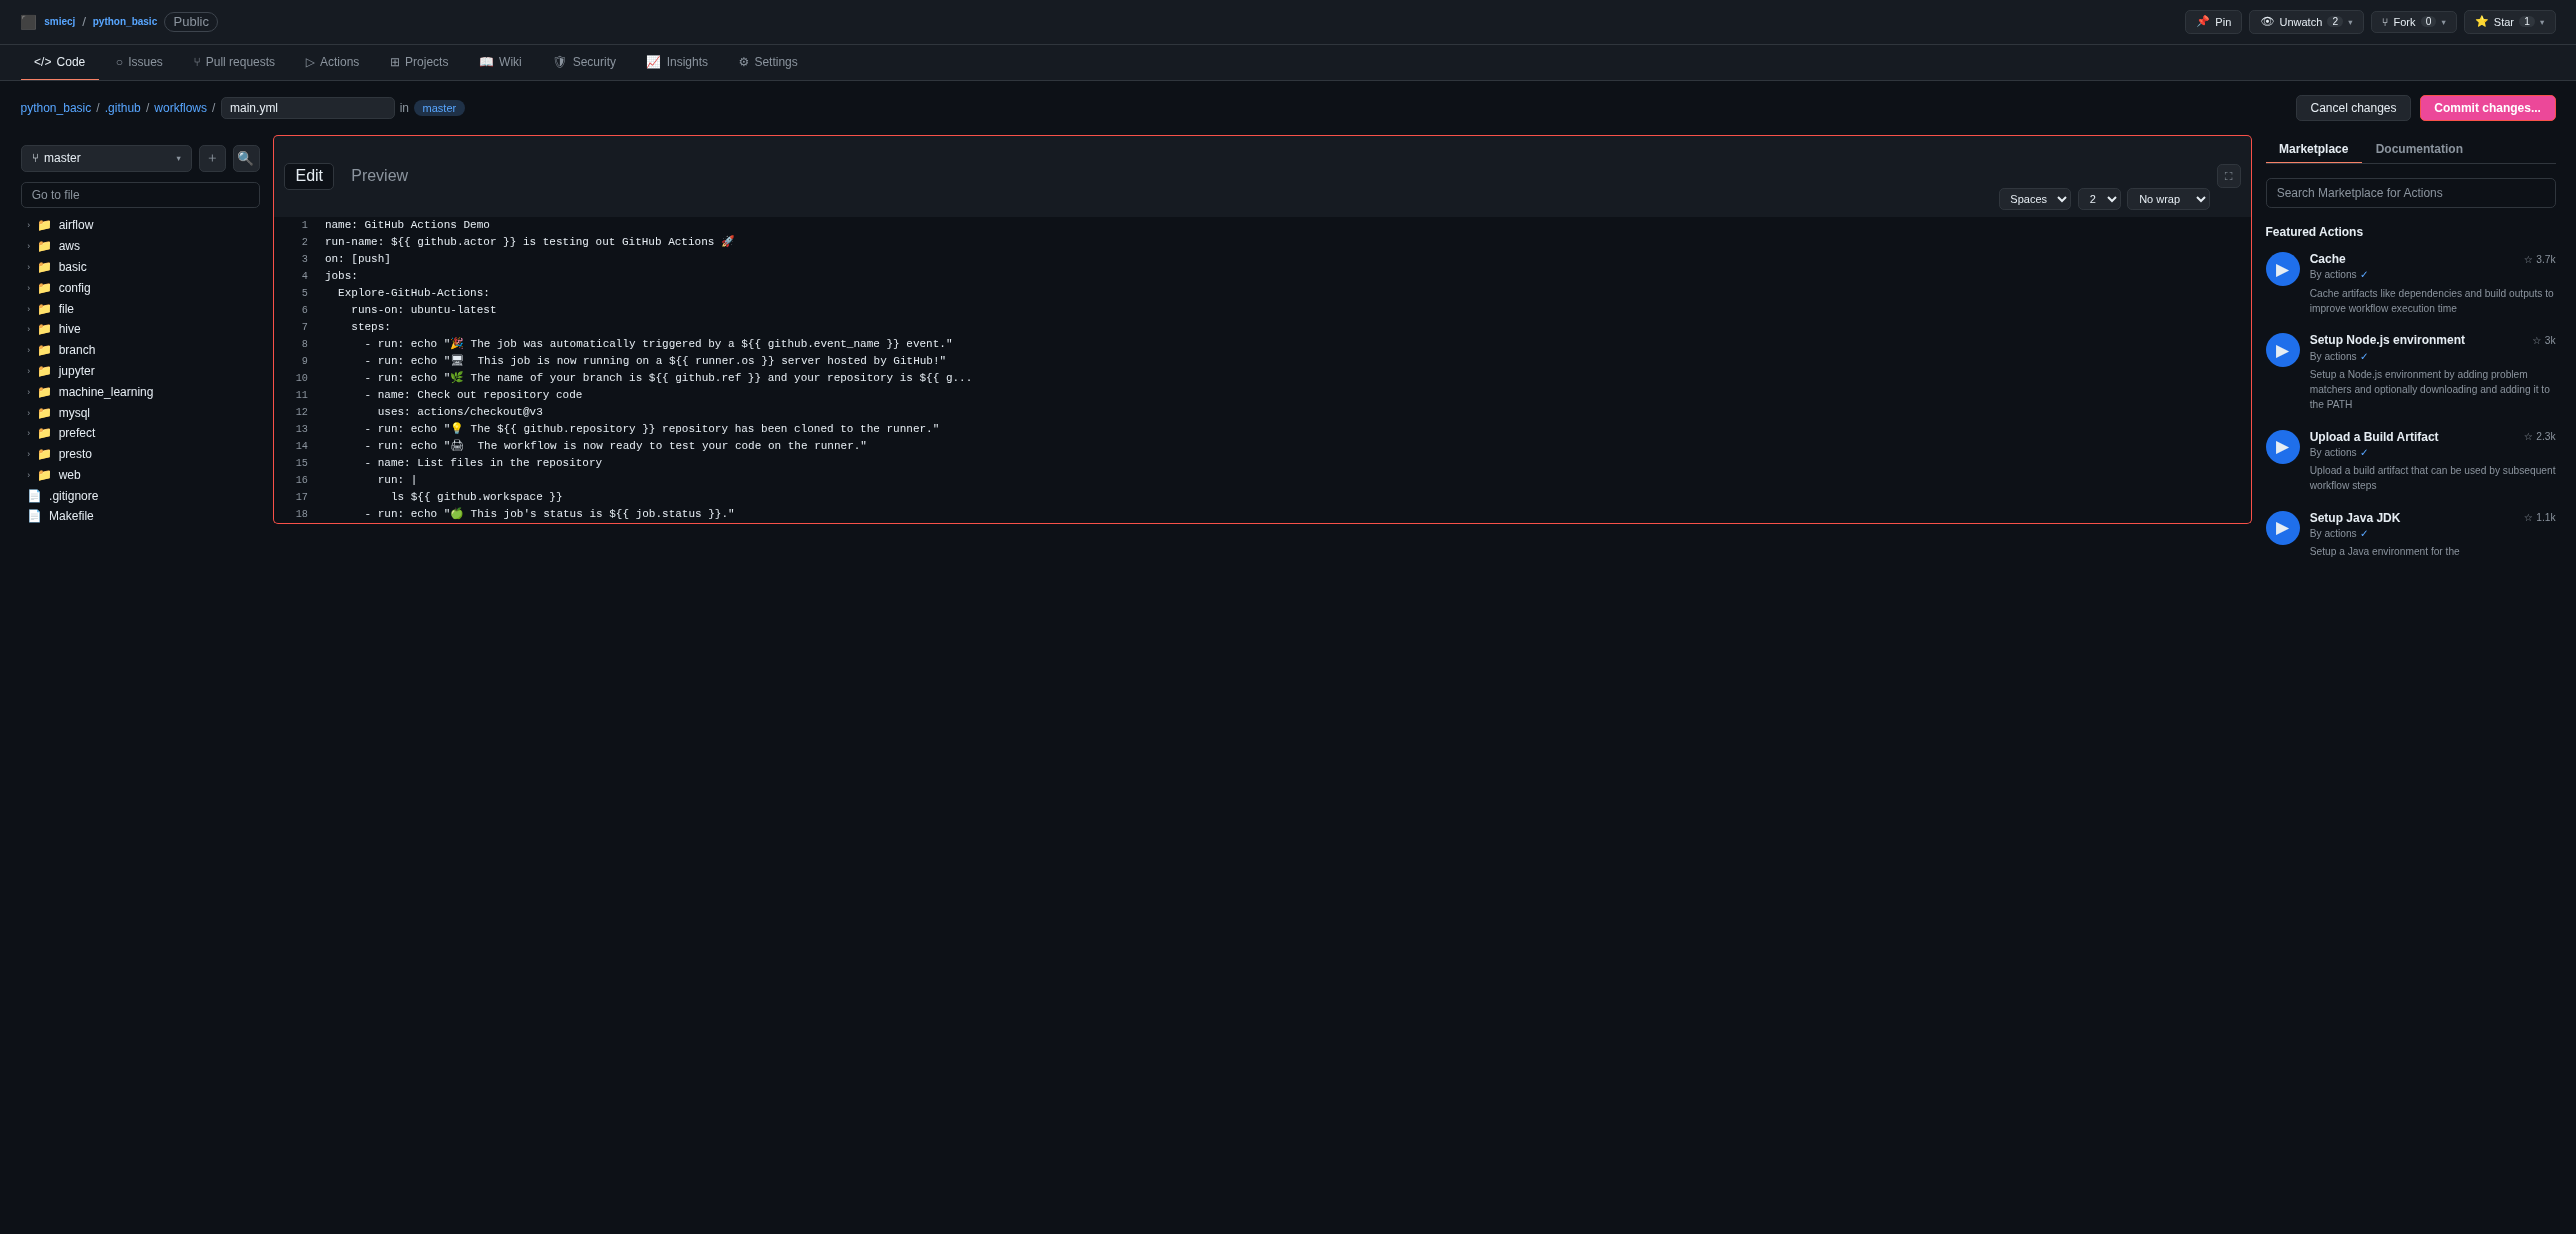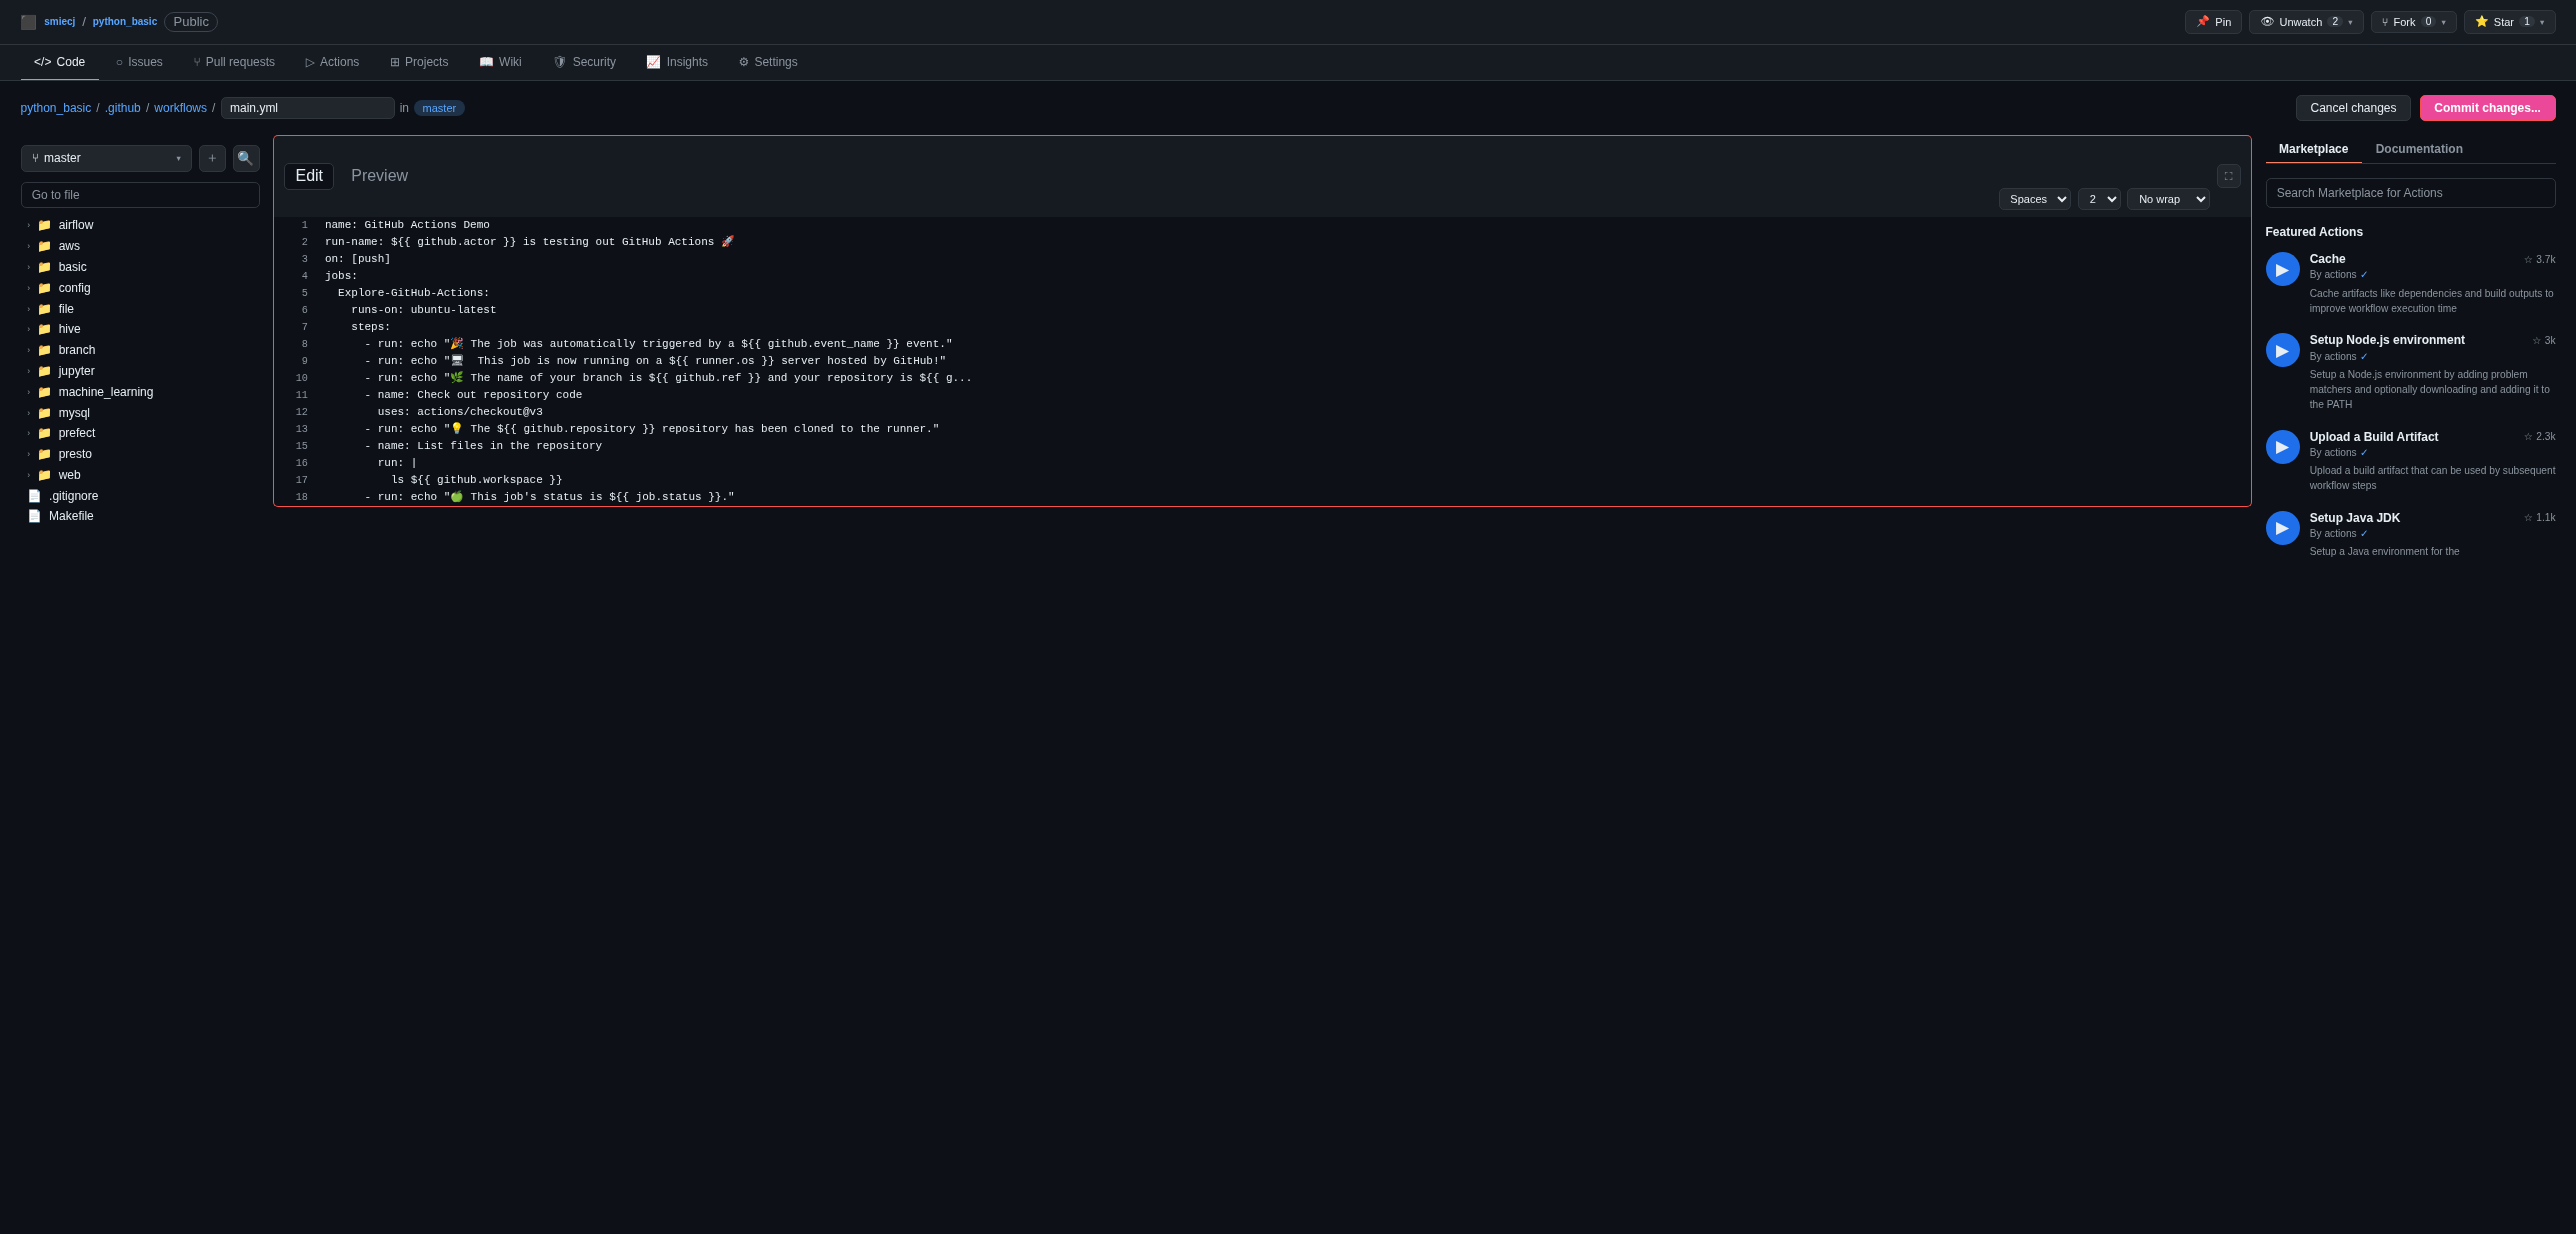--- a/index.html
+++ b/index.html
@@ -668,20 +668,24 @@
         </div>
         <div class="code-line">
           <span class="line-num">12</span>
           <span class="line-content">        uses: actions/checkout@v3</span>
         </div>
         <div class="code-line">
           <span class="line-num">13</span>
           <span class="line-content">      - run: echo "💡 The ${{ github.repository }} repository has been cloned to the runner."</span>
         </div>
         <div class="code-line">
+          <span class="line-num">14</span>
+          <span class="line-content">      - run: echo "🖨  The workflow is now ready to test your code on the runner."</span>
+        </div>
+        <div class="code-line">
           <span class="line-num">15</span>
           <span class="line-content">      - name: List files in the repository</span>
         </div>
         <div class="code-line">
           <span class="line-num">16</span>
           <span class="line-content">        run: |</span>
         </div>
         <div class="code-line">
           <span class="line-num">17</span>
           <span class="line-content">          ls ${{ github.workspace }}</span>

